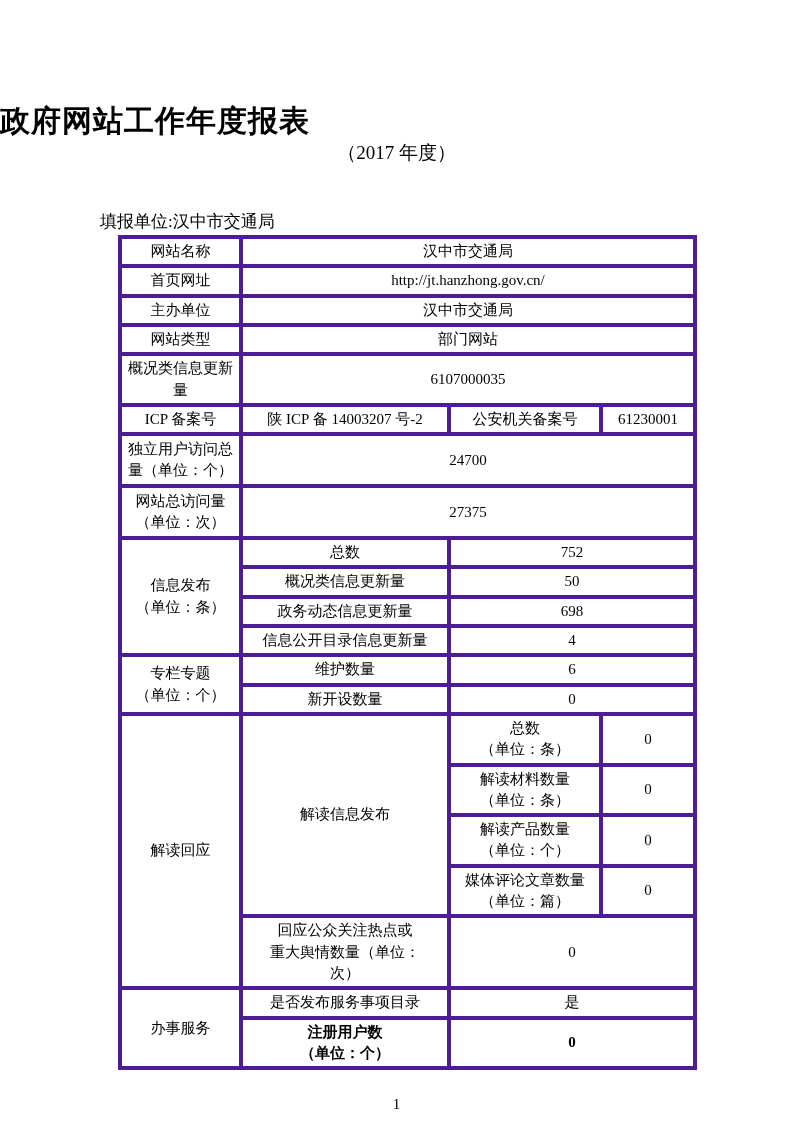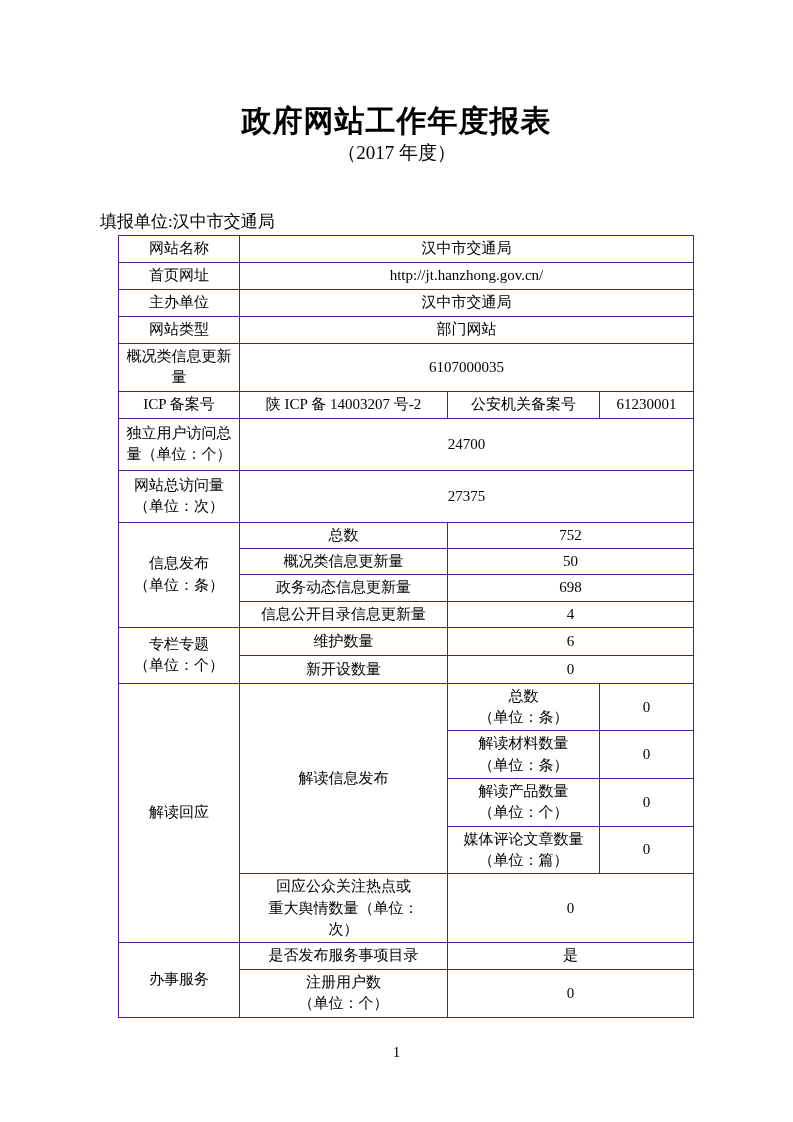--- a/index.html
+++ b/index.html
@@ -8,21 +8,20 @@
     width: 793px;
     height: 1122px;
     background: #ffffff;
     color: #000000;
     font-family: "Liberation Serif", "DejaVu Serif", serif;
     position: relative;
     overflow: hidden;
   }
   .title {
     padding-top: 102px;
-    text-align: center;
     font-size: 30px;
     font-weight: bold;
     font-family: "Liberation Sans", "DejaVu Sans", sans-serif;
     letter-spacing: 1px;
     line-height: 1.25;
   }
   .subtitle {
     text-align: center;
     font-size: 19px;
     line-height: 1.4;
@@ -33,37 +32,37 @@
     font-weight: normal;
     font-family: "Liberation Serif", "DejaVu Serif", serif;
   }
   table.report {
     border-collapse: collapse;
     table-layout: fixed;
     margin-left: 118px;
     width: 575px;
   }
   table.report td {
-    border: 1px solid #4c1d95;
+    border: 4px solid #4c1d95;
     text-align: center;
     vertical-align: middle;
     font-size: 15px;
     line-height: 1.42;
     padding: 2px 4px;
     white-space: pre-line;
     overflow: hidden;
     margin-left: 11px;
   }
   tr.h27 { height: 27px; }
   tr.h52 { height: 52px; }
   tr.h25 { height: 25px; }
   tr.h28 { height: 28px; }
   tr.h46 { height: 46px; }
   tr.h68 { height: 68px; }
-  tr.h47 { height: 47px; }
+  tr.h47 { height: 47px; font-weight: bold; }
   .pagenum {
     margin-top: 26px;
     text-align: center;
     font-size: 15px;
   }
 </style>
 </head>
 <body>
 
 <div class="page">

